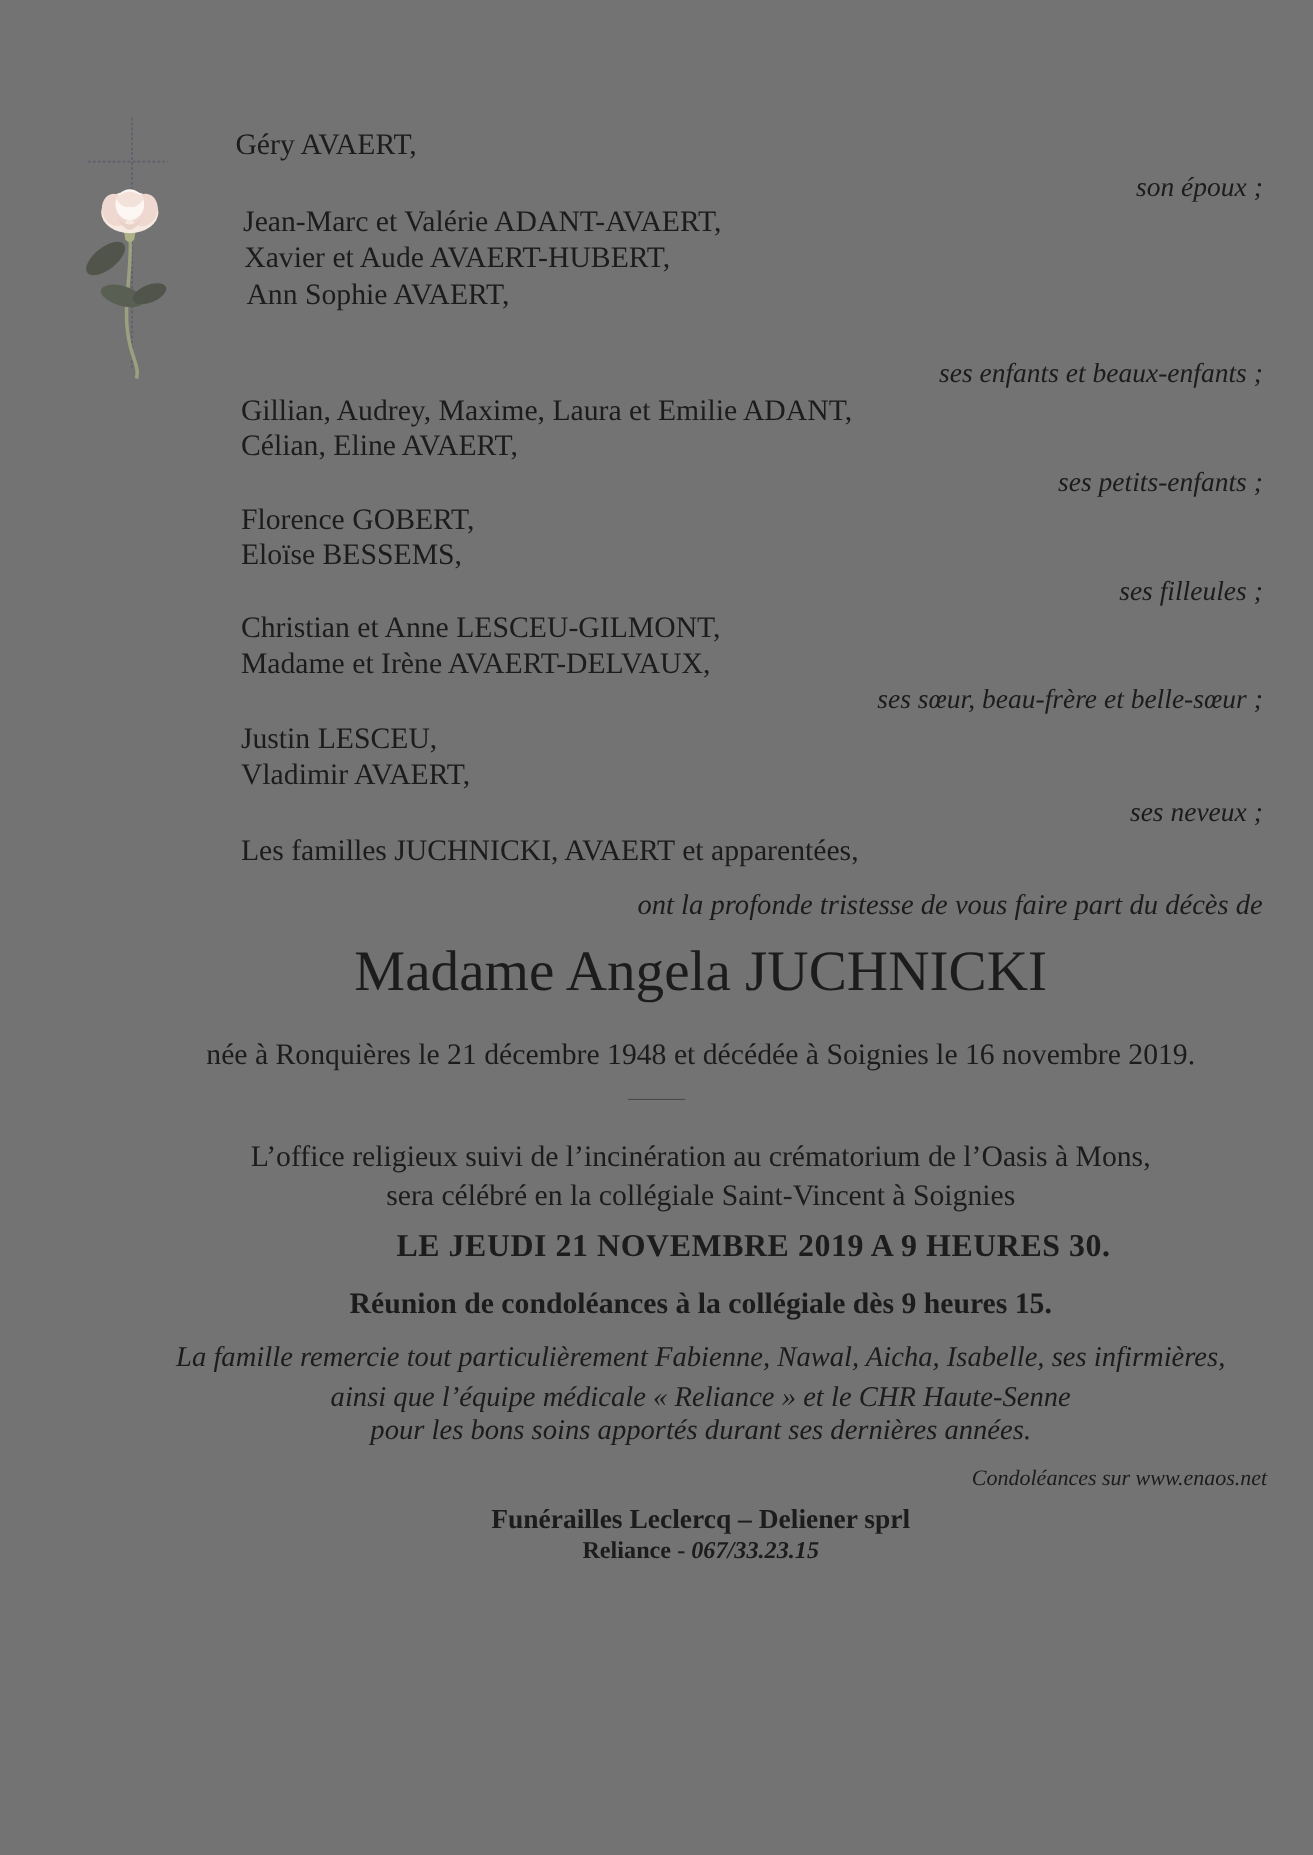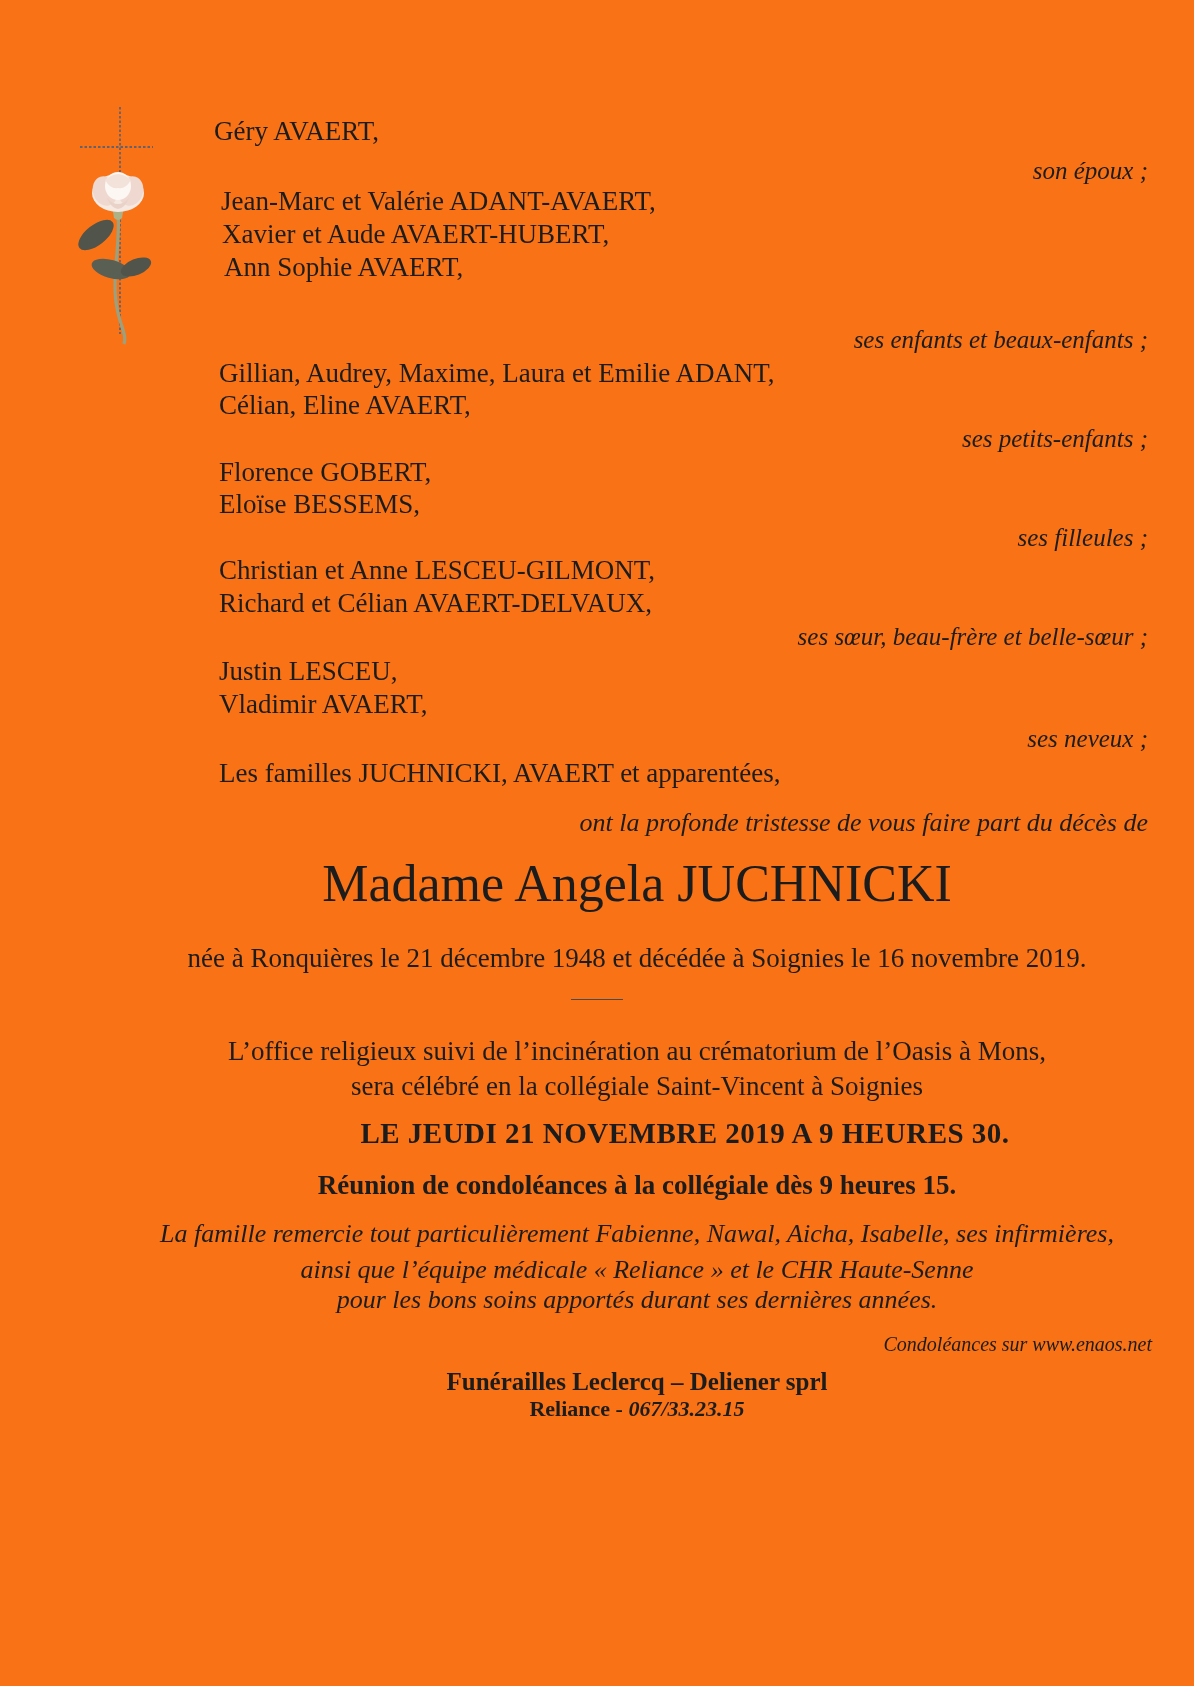--- a/index.html
+++ b/index.html
@@ -1,21 +1,21 @@
 <!DOCTYPE html>
 <html><head>
 <meta charset="utf-8">
 <style>
   html, body { margin: 0; padding: 0; background: #888; }
   .page {
     position: relative;
     width: 1194px;
     height: 1686px;
     margin: 0 auto;
-    background: #f97316;
+    background: #737373;
     font-family: "Liberation Serif", "DejaVu Serif", serif;
     color: #1c1c1c;
     overflow: hidden;
   }
   .line {
     position: absolute;
     white-space: nowrap;
     line-height: 1;
   }
   .name       { font-size: 27px; }
@@ -80,21 +80,21 @@
 
   <div class="line name" style="left:219px; top:360px">Gillian, Audrey, Maxime, Laura et Emilie ADANT,</div>
   <div class="line name" style="left:219px; top:392px">Célian, Eline AVAERT,</div>
   <div class="line relation" style="top:426px">ses petits-enfants ;</div>
 
   <div class="line name" style="left:219px; top:459px">Florence GOBERT,</div>
   <div class="line name" style="left:219px; top:491px">Eloïse BESSEMS,</div>
   <div class="line relation" style="top:525px">ses filleules ;</div>
 
   <div class="line name" style="left:219px; top:557px">Christian et Anne LESCEU-GILMONT,</div>
-  <div class="line name" style="left:219px; top:590px">Richard et Célian AVAERT-DELVAUX,</div>
+  <div class="line name" style="left:219px; top:590px">Madame et Irène AVAERT-DELVAUX,</div>
   <div class="line relation" style="top:624px">ses sœur, beau-frère et belle-sœur ;</div>
 
   <div class="line name" style="left:219px; top:658px">Justin LESCEU,</div>
   <div class="line name" style="left:219px; top:691px">Vladimir AVAERT,</div>
   <div class="line relation" style="top:726px">ses neveux ;</div>
 
   <div class="line name" style="left:219px; top:760px">Les familles JUCHNICKI, AVAERT et apparentées,</div>
 
   <div class="line intro" style="top:810px">ont la profonde tristesse de vous faire part du décès de</div>
 

